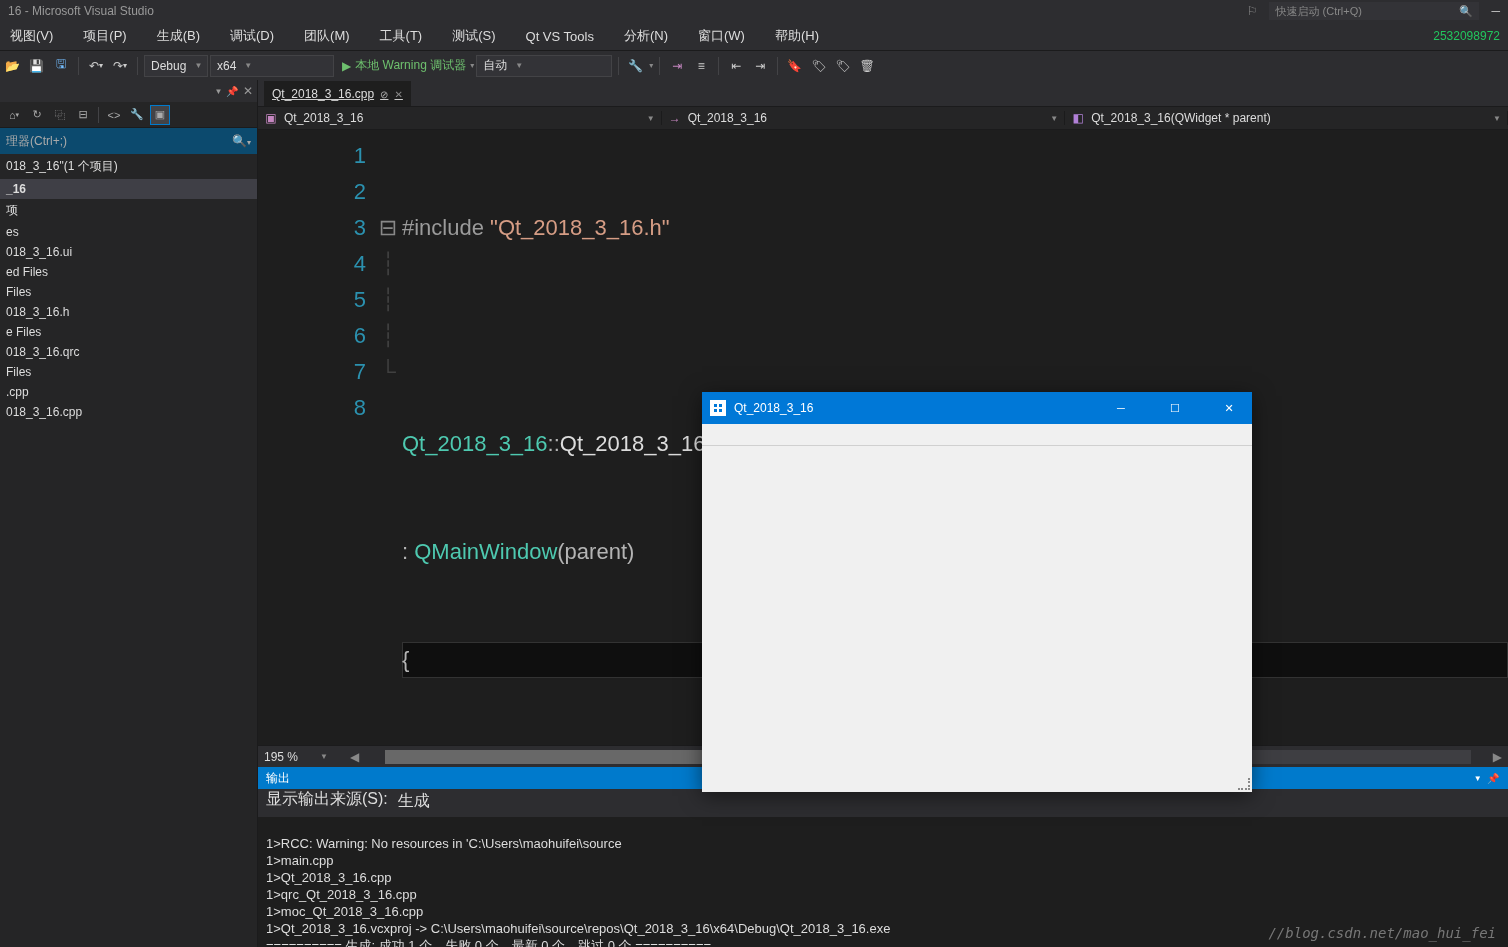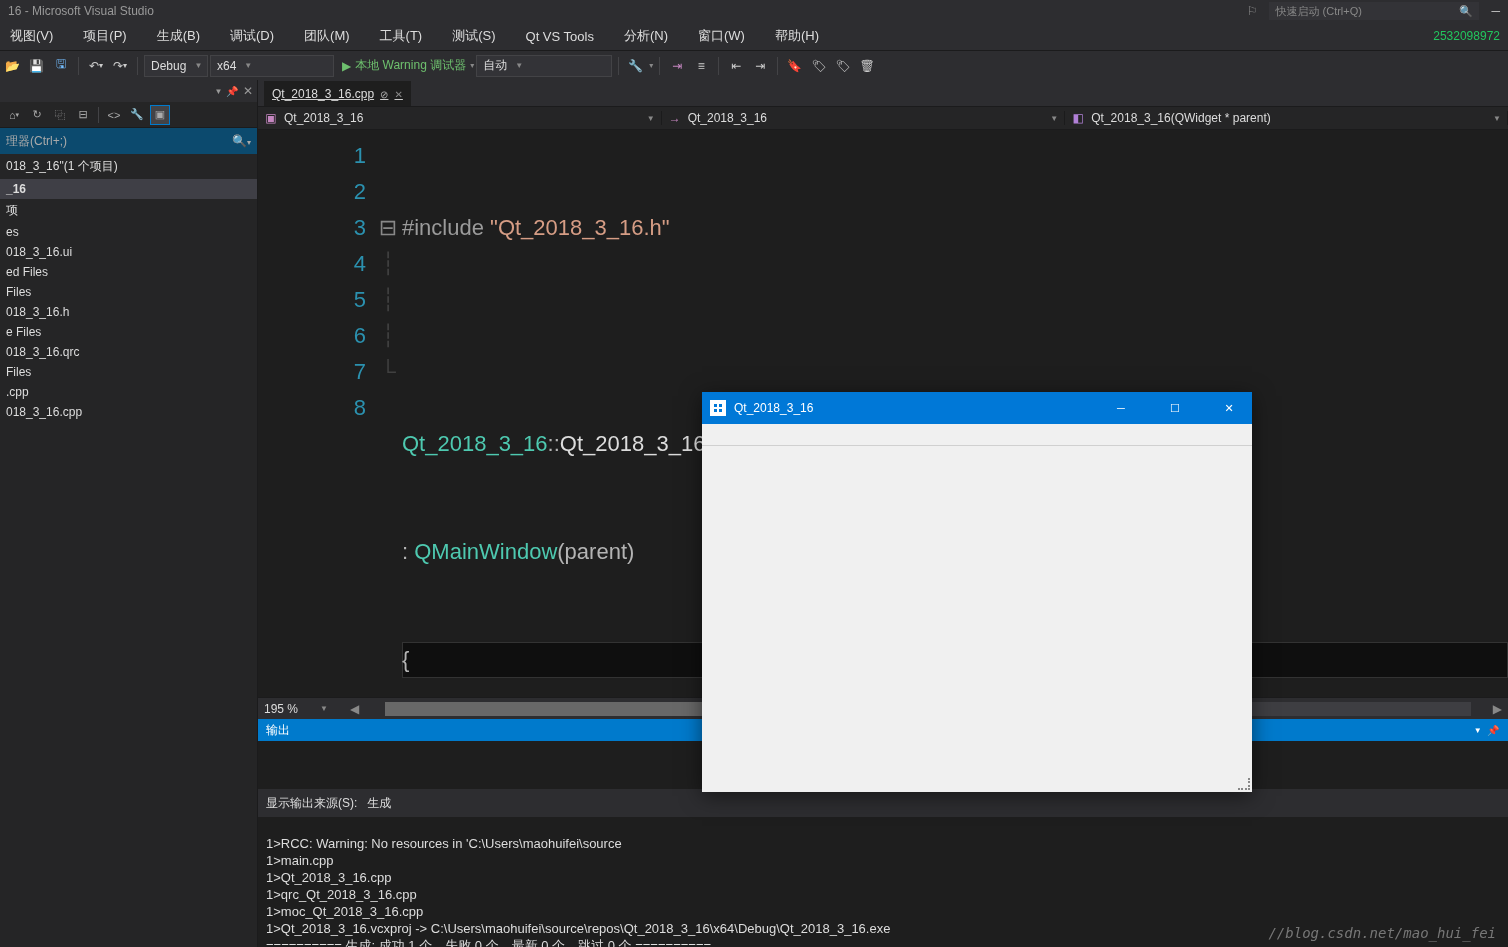--- a/index.html
+++ b/index.html
@@ -59,21 +59,21 @@
 .c-guide { color:#404040;}
 .zoom { height:22px; background:#2d2d30; border-top:1px solid #1b1b1c; display:flex; align-items:center; padding:0 6px; gap:22px;}
 .zoom .val { color:#ddd;}
 .zoom .chev { font-size:8px; color:#888;}
 .zoom .hscroll { flex:1; height:14px; background:#3e3e42; margin-left:4px; position:relative;}
 .zoom .hthumb { position:absolute; left:0; top:0; height:100%; width:50%; background:#686868;}
 .output-header { height:22px; background:#007acc; color:#fff; display:flex; align-items:center; padding:0 8px; font-size:12px;}
 .output-header .spacer { flex:1;}
 .output-header .chev { font-size:8px; margin-right:6px;}
 .output-header .pin { font-size:10px;}
-.output-toolbar { height:28px; background:#2d2d30; display:flex; align-items:center; padding:0 8px; gap:6px; font-size:12px;margin-top:48px;}
+.output-toolbar { height:28px; background:#2d2d30; display:flex; align-items:flex-start; padding:0 8px; gap:6px; font-size:16px;}
 .output-toolbar .lbl { color:#ddd;}
 .output-toolbar .sel { color:#ddd; background:transparent; padding:2px 20px 2px 4px;}
 .output-body { height:130px; background:#1e1e1e; padding:18px 8px; font-family:Consolas,monospace; font-size:13px; color:#ddd; line-height:17px; overflow:hidden;}
 .qt-window { position:absolute; left:702px; top:392px; width:550px; height:400px; background:#f0f0f0; box-shadow:0 4px 20px rgba(0,0,0,0.5); display:flex; flex-direction:column;}
 .qt-titlebar { height:32px; background:#0078d7; display:flex; align-items:center; color:#fff; padding-left:8px; gap:8px;}
 .qt-titlebar .qticon { width:16px; height:16px; background:#fff; display:flex; align-items:center; justify-content:center;}
 .qt-titlebar .spacer { flex:1;}
 .qt-titlebar .winbtn { width:46px; height:32px; display:flex; align-items:center; justify-content:center; font-size:11px;}
 .qt-toolbar { height:22px; background:#f0f0f0; border-bottom:1px solid #d0d0d0;}
 .qt-body { flex:1; background:#f0f0f0;}

